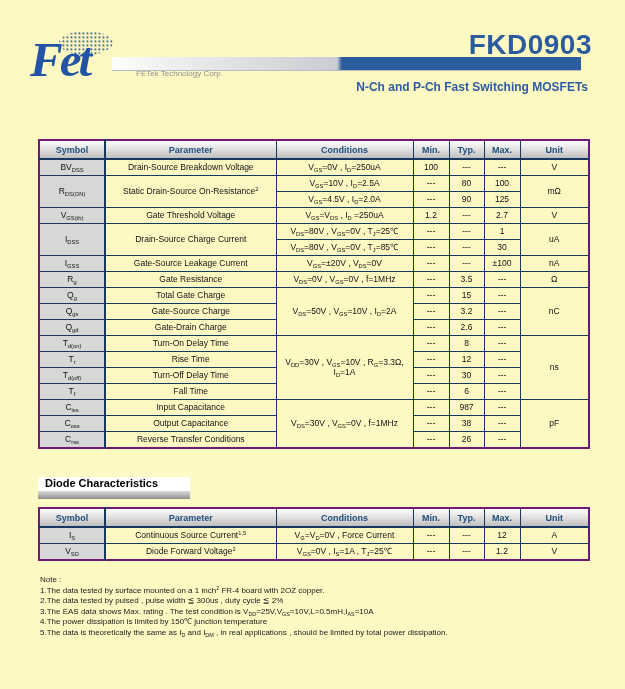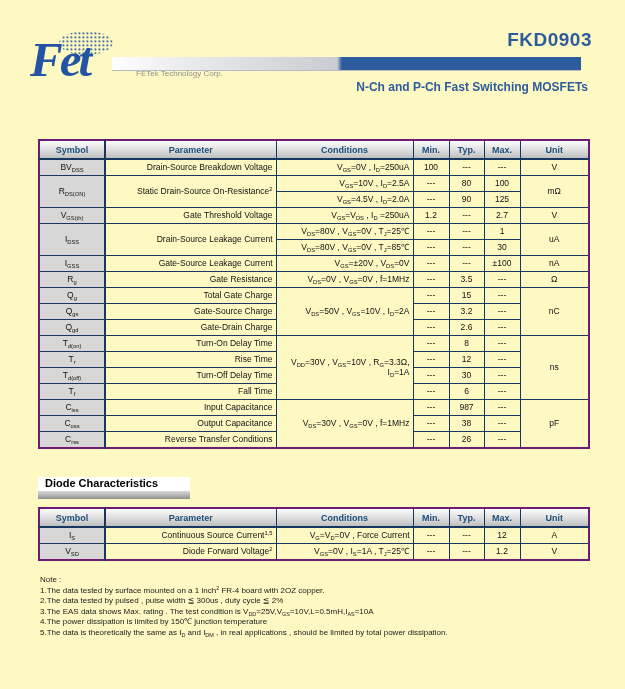--- a/index.html
+++ b/index.html
@@ -1,21 +1,21 @@
 <!DOCTYPE html>
 <html><head>
 <meta charset="utf-8">
 <style>
   html,body{margin:0;padding:0;background:#e9e9e9;}
   .page{position:relative;width:625px;height:689px;background:#fef9c3;overflow:hidden;
         font-family:"Liberation Sans",sans-serif;margin:0 auto;}
   
   .logo-svg{position:absolute;left:30px;top:28px;}
   .company{position:absolute;left:136px;top:69px;font-size:8px;color:#8f8f8f;}
-  .part-number{position:absolute;right:33px;top:29px;font-size:19px;font-weight:bold;
+  .part-number{position:absolute;right:33px;top:29px;font-size:28px;font-weight:bold;
                color:#2d5c9e;letter-spacing:.5px;}
   .hbar{position:absolute;left:112px;top:57px;width:469px;height:13px;
         background:linear-gradient(90deg,#ffffff 0%,#efefef 12%,#c9ccd2 48%,#2d5c9e 49%,#2d5c9e 100%);
         border-bottom:1px solid #b9bcc2;}
   .subtitle{position:absolute;right:37px;top:80px;font-size:12px;font-weight:bold;color:#2d5c9e;}
   
   .sec{position:absolute;left:38px;}
   .sec .txt{font-size:11px;font-weight:bold;color:#000;padding:0 0 2px 7px;background:#fff;white-space:nowrap;}
   .sec .strip{height:8px;background:linear-gradient(180deg,#d8d8d8 0%,#b3b3b3 55%,#8e8e8e 100%);}
   .sec-n{top:95px;width:428px;}
@@ -25,21 +25,21 @@
              border:2px solid #701a75;}
   #ntable{top:139px;}
   #dtable{top:507px;}
   table.spec th{background:linear-gradient(180deg,#fdfdfd 0%,#e3e3e3 45%,#bfbfbf 100%);
      color:#1F4E79;font-size:9px;font-weight:bold;border:1px solid #17375E;
      border-bottom:2px solid #17375E;height:17px;padding:0 2px;}
   table.spec th:first-child{border-right:2px solid #17375E;}
   table.spec td{border:1px solid #17375E;font-size:8.5px;height:15px;padding:0 3px;
      color:#111;line-height:1.15;}
   .c-sym{background:#d7d7d7;text-align:center;border-right:2px solid #17375E !important;padding:0 1px !important;}
-  .c-left{text-align:right;}
+  .c-left{text-align:center;}
   .c-ctr{text-align:center;}
   sub,sup{font-size:68%;line-height:0;}
   sub{vertical-align:-0.3em;}
   sup{vertical-align:0.5em;}
   
   .notes{position:absolute;left:40px;top:575px;width:548px;font-size:8px;color:#1a1a1a;line-height:10.6px;}
 </style>
 </head>
 <body>
 
@@ -110,21 +110,21 @@
           <td class="c-sym">V<sub>GS(th)</sub></td>
           <td class="c-left">Gate Threshold Voltage</td>
           <td class="c-left">V<sub>GS</sub>=V<sub>DS</sub> , I<sub>D</sub> =250uA</td>
           <td class="c-ctr">1.2</td>
           <td class="c-ctr">---</td>
           <td class="c-ctr">2.7</td>
           <td class="c-ctr">V</td>
         </tr>
         <tr>
           <td rowspan="2" class="c-sym">I<sub>DSS</sub></td>
-          <td rowspan="2" class="c-left">Drain-Source Leakage Current</td>
+          <td rowspan="2" class="c-left">Drain-Source Charge Current</td>
           <td class="c-left">V<sub>DS</sub>=80V , V<sub>GS</sub>=0V , T<sub>J</sub>=25℃</td>
           <td class="c-ctr">---</td>
           <td class="c-ctr">---</td>
           <td class="c-ctr">1</td>
           <td rowspan="2" class="c-ctr">uA</td>
         </tr>
         <tr>
           <td class="c-left">V<sub>DS</sub>=80V , V<sub>GS</sub>=0V , T<sub>J</sub>=85℃</td>
           <td class="c-ctr">---</td>
           <td class="c-ctr">---</td>

